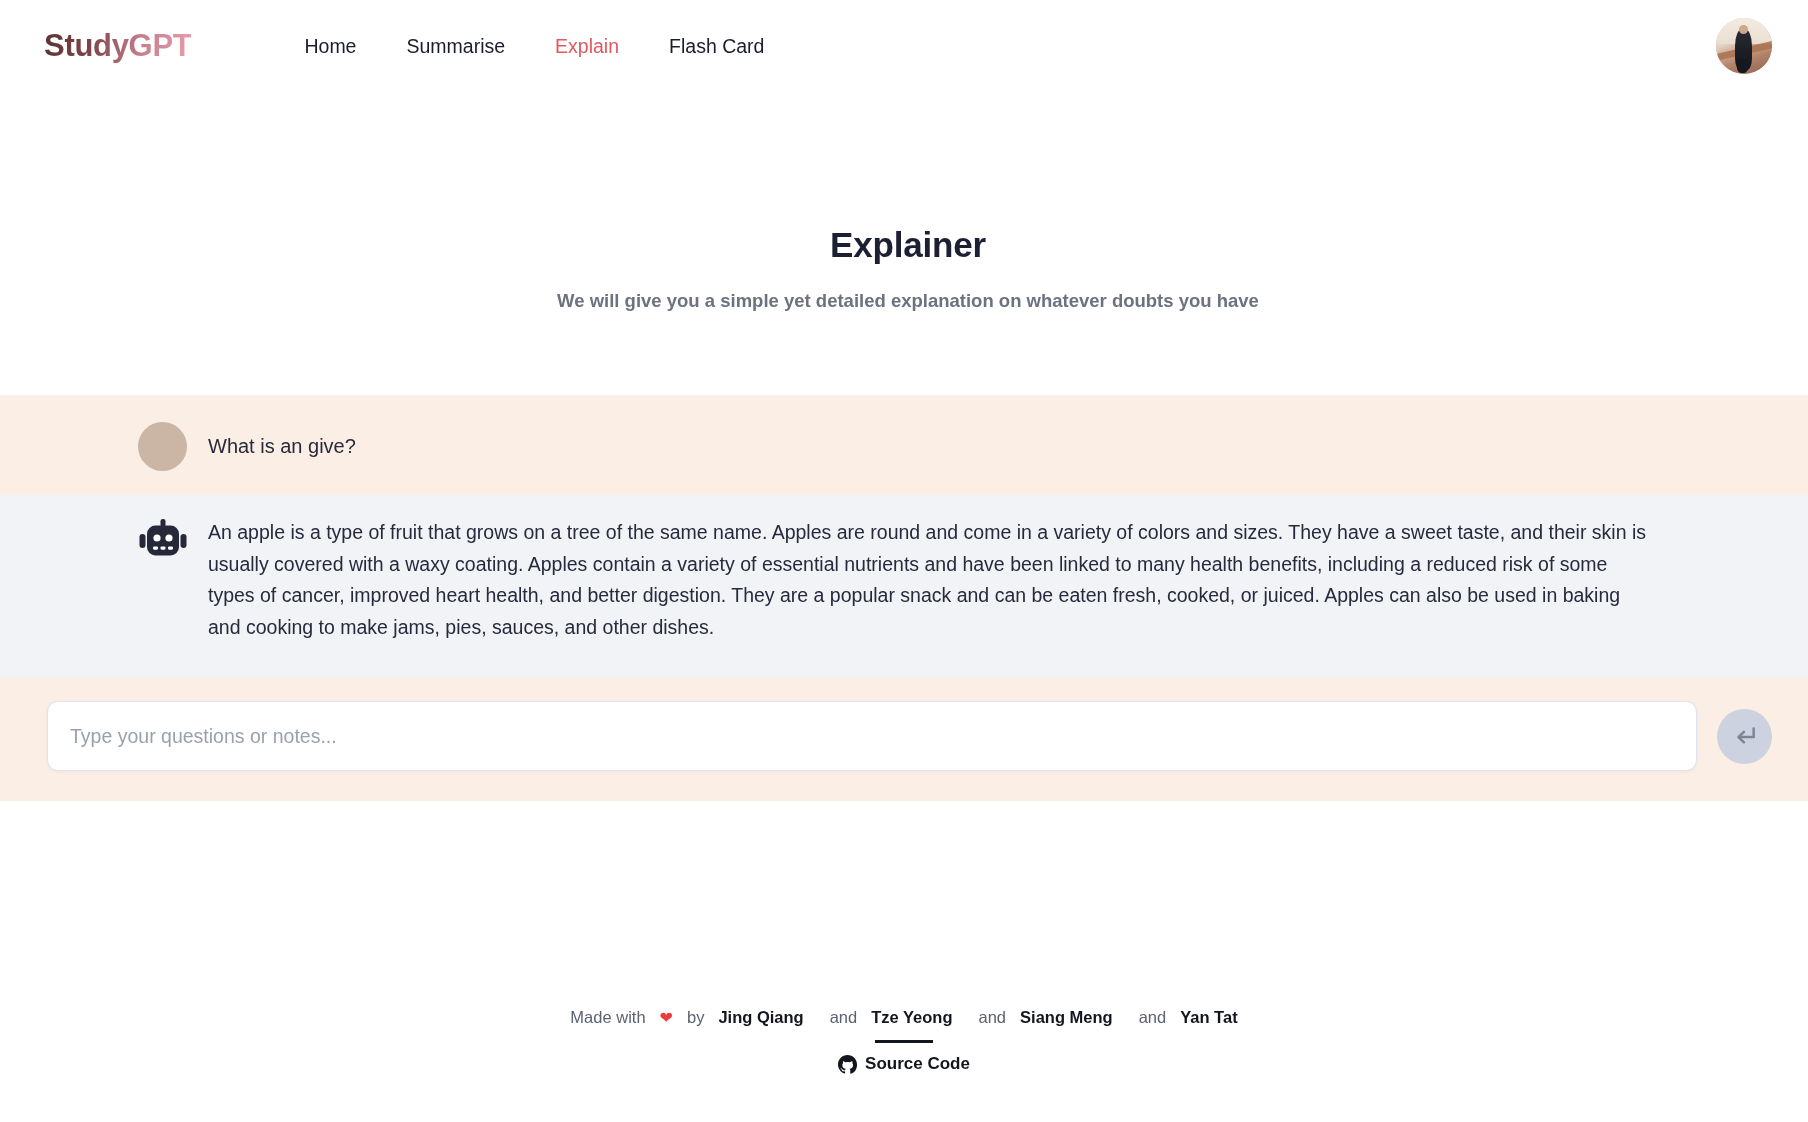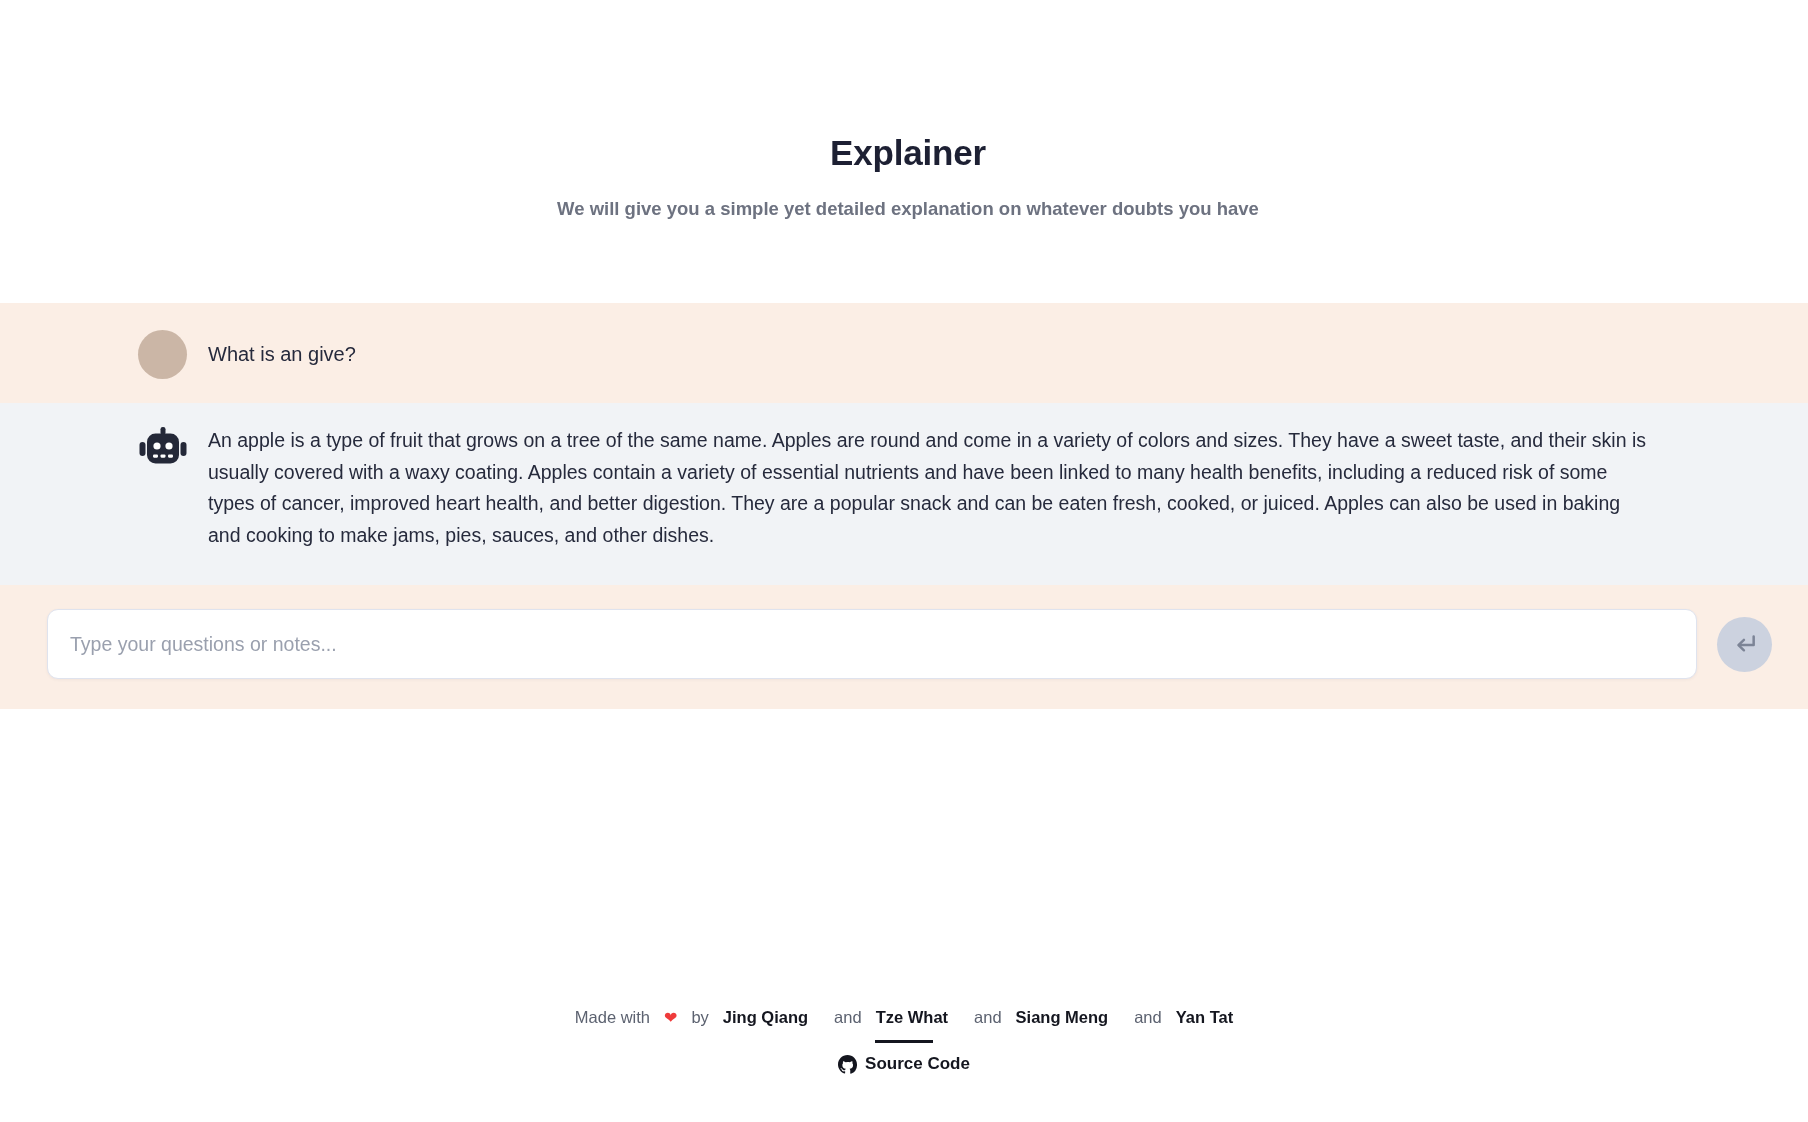--- a/index.html
+++ b/index.html
@@ -269,20 +269,41 @@
     color: #14161f;
     cursor: pointer;
   }
   .source svg { width: 19px; height: 19px; display: block; fill: #14161f; }
 </style>
 </head>
 <body>
 
 <div class="page">
 
+  <div class="navbar">
+    <div class="brand">StudyGPT</div>
+
+    <div class="nav-links">
+      <a class="nav-link">Home</a>
+      <a class="nav-link">Summarise</a>
+      <a class="nav-link active">Explain</a>
+      <a class="nav-link">Flash Card</a>
+    </div>
+
+    <div class="nav-spacer"></div>
+
+    <div class="avatar">
+      <div class="ph-bg"></div>
+      <div class="ph-wall"></div>
+      <div class="ph-rail"></div>
+      <div class="ph-figure"></div>
+      <div class="ph-head"></div>
+      <div class="ph-leg"></div>
+    </div>
+  </div>
 
   <div class="hero">
     <div class="hero-title">Explainer</div>
     <div class="hero-sub">We will give you a simple yet detailed explanation on whatever doubts you have</div>
   </div>
 
   <div class="chat">
 
     <div class="msg-row row-user">
       <div class="msg-gutter">
@@ -328,21 +349,21 @@
 
   <div class="filler"></div>
 
   <div class="footer">
     <div class="credit">
       <span>Made with</span>
       <span class="heart">❤</span>
       <span>by</span>
       <span class="name">Jing Qiang</span>
       <span class="conj">and</span>
-      <span class="name">Tze What</span>
+      <span class="name">Tze Yeong</span>
       <span class="conj">and</span>
       <span class="name">Siang Meng</span>
       <span class="conj">and</span>
       <span class="name">Yan Tat</span>
     </div>
 
     <div class="credit-rule"></div>
 
     <div class="source">
       <svg viewBox="0 0 16 16">

